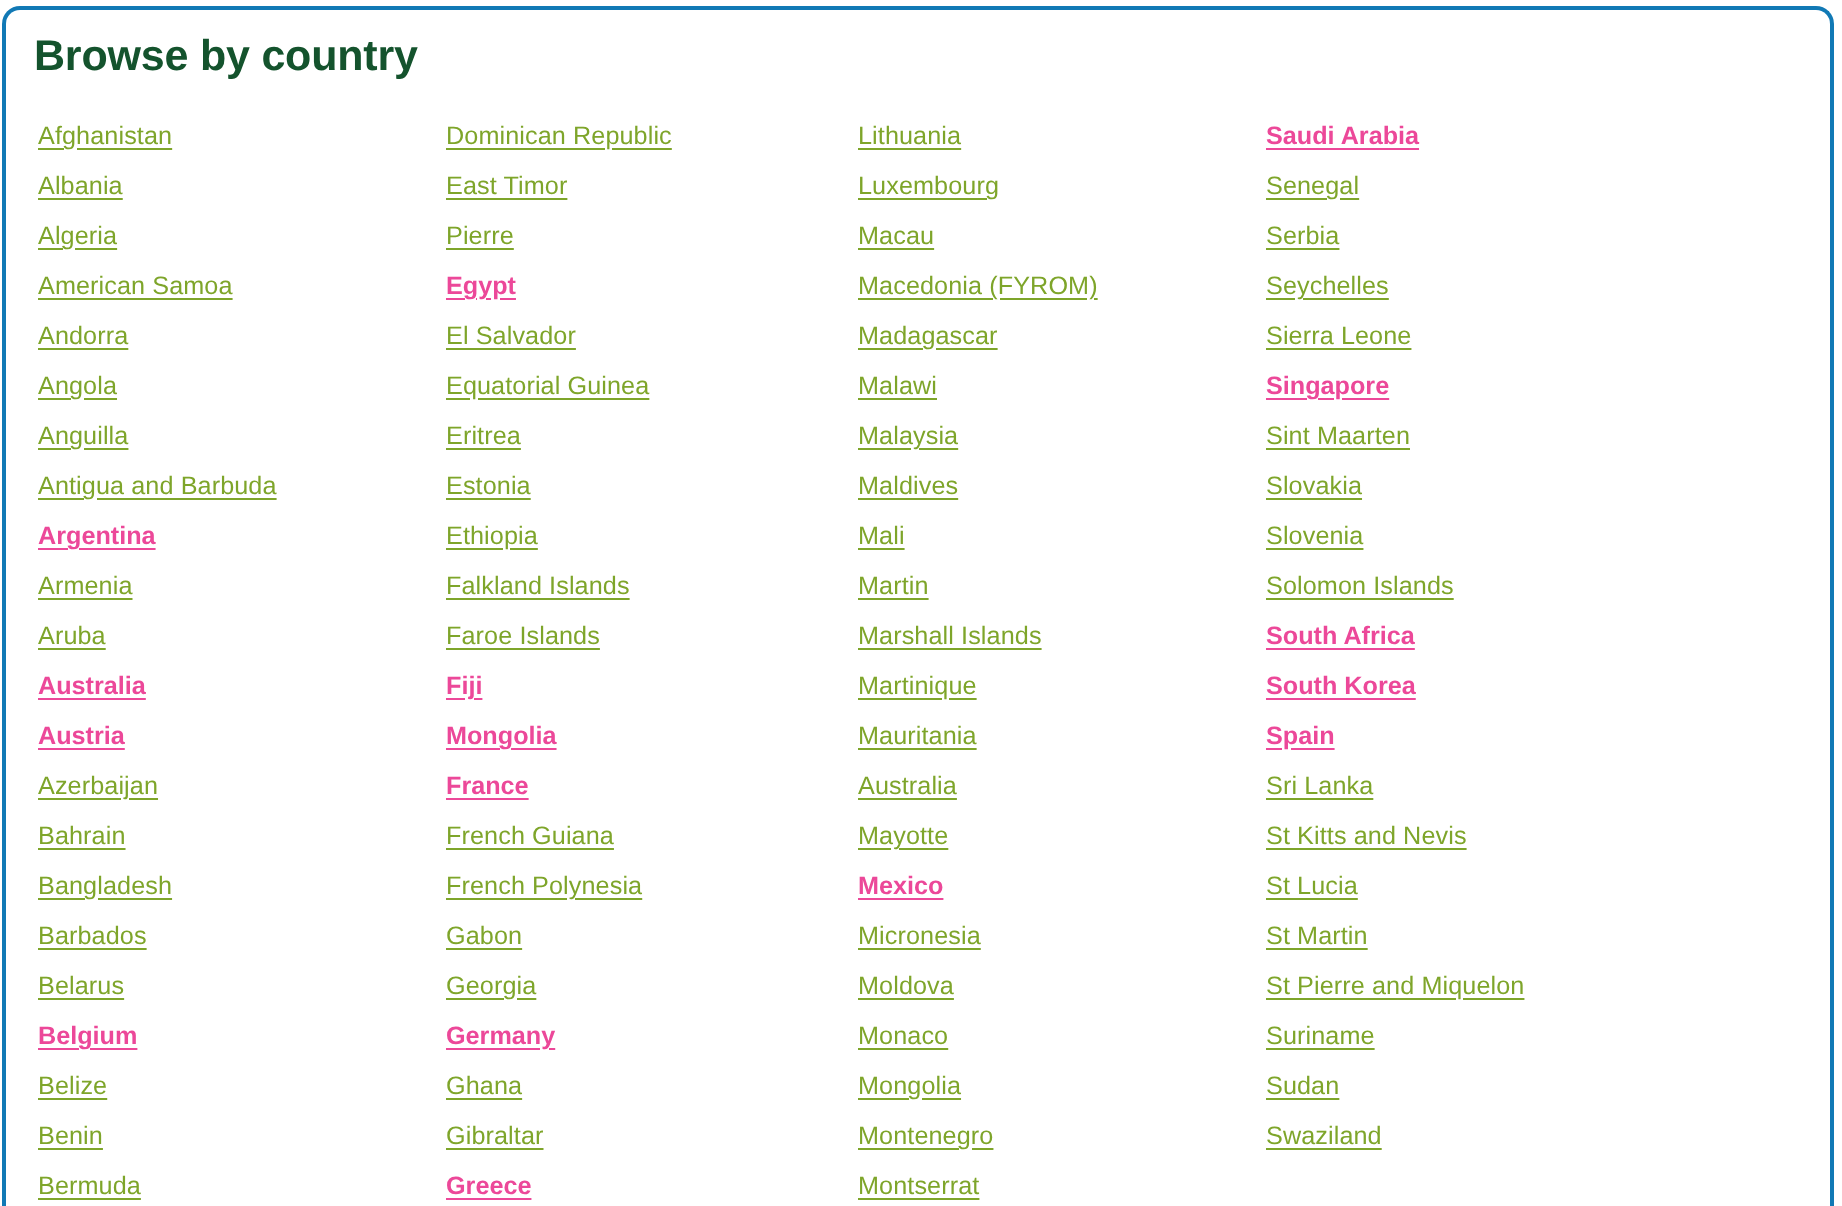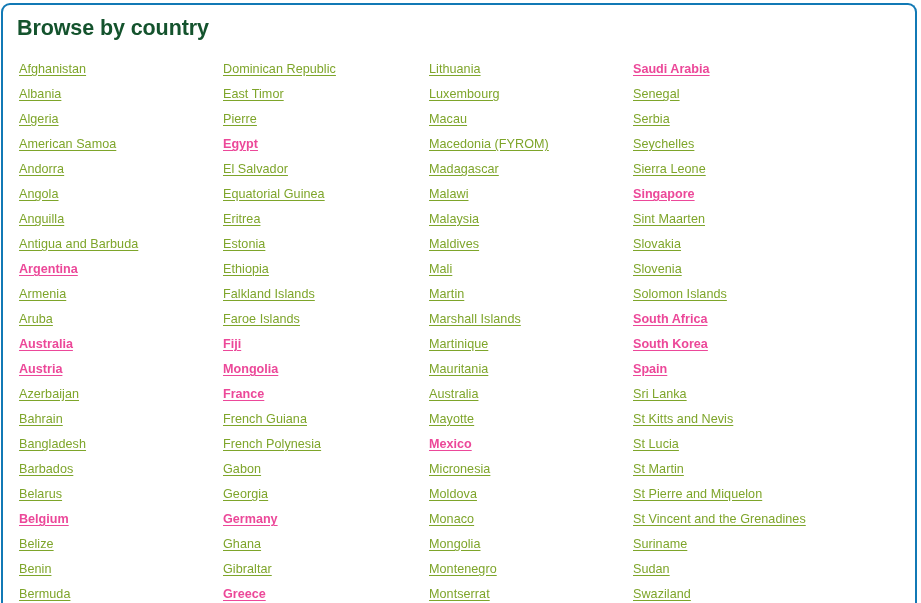--- a/index.html
+++ b/index.html
@@ -168,20 +168,19 @@
         <div class="country-item"><a class="country-link" href="#">Slovenia</a></div>
         <div class="country-item"><a class="country-link" href="#">Solomon Islands</a></div>
         <div class="country-item"><a class="country-link bold" href="#">South Africa</a></div>
         <div class="country-item"><a class="country-link bold" href="#">South Korea</a></div>
         <div class="country-item"><a class="country-link bold" href="#">Spain</a></div>
         <div class="country-item"><a class="country-link" href="#">Sri Lanka</a></div>
         <div class="country-item"><a class="country-link" href="#">St Kitts and Nevis</a></div>
         <div class="country-item"><a class="country-link" href="#">St Lucia</a></div>
         <div class="country-item"><a class="country-link" href="#">St Martin</a></div>
         <div class="country-item"><a class="country-link" href="#">St Pierre and Miquelon</a></div>
-        <div class="country-item"><a class="country-link" href="#">St Vincent and the Grenadines</a></div>
         <div class="country-item"><a class="country-link" href="#">Suriname</a></div>
         <div class="country-item"><a class="country-link" href="#">Sudan</a></div>
         <div class="country-item"><a class="country-link" href="#">Swaziland</a></div>
       </div>
     </div>
 
 </div>
 
 </body></html>

